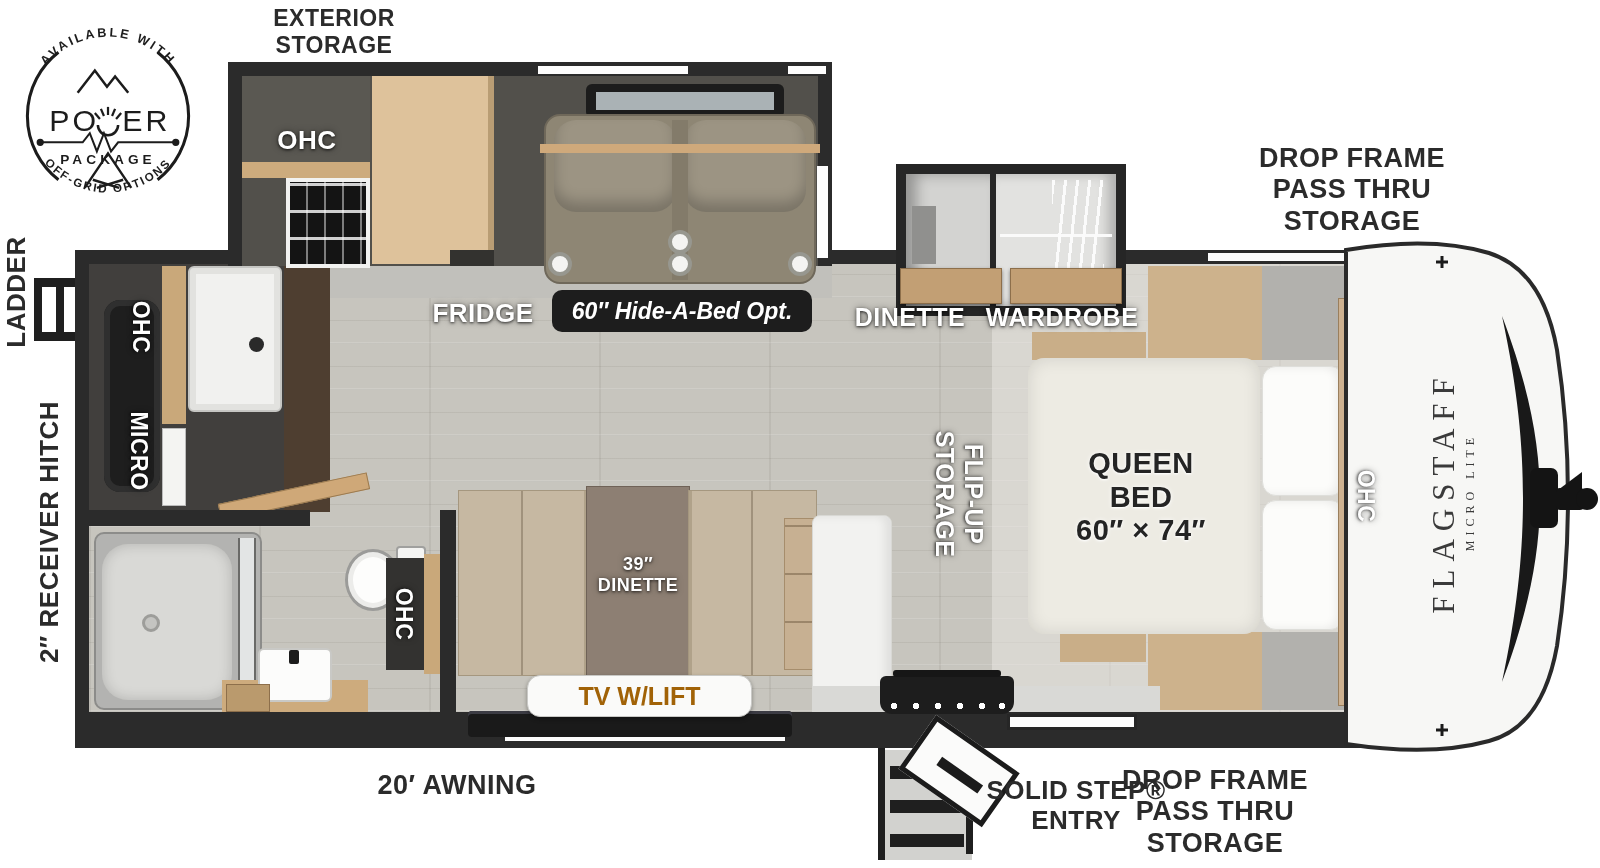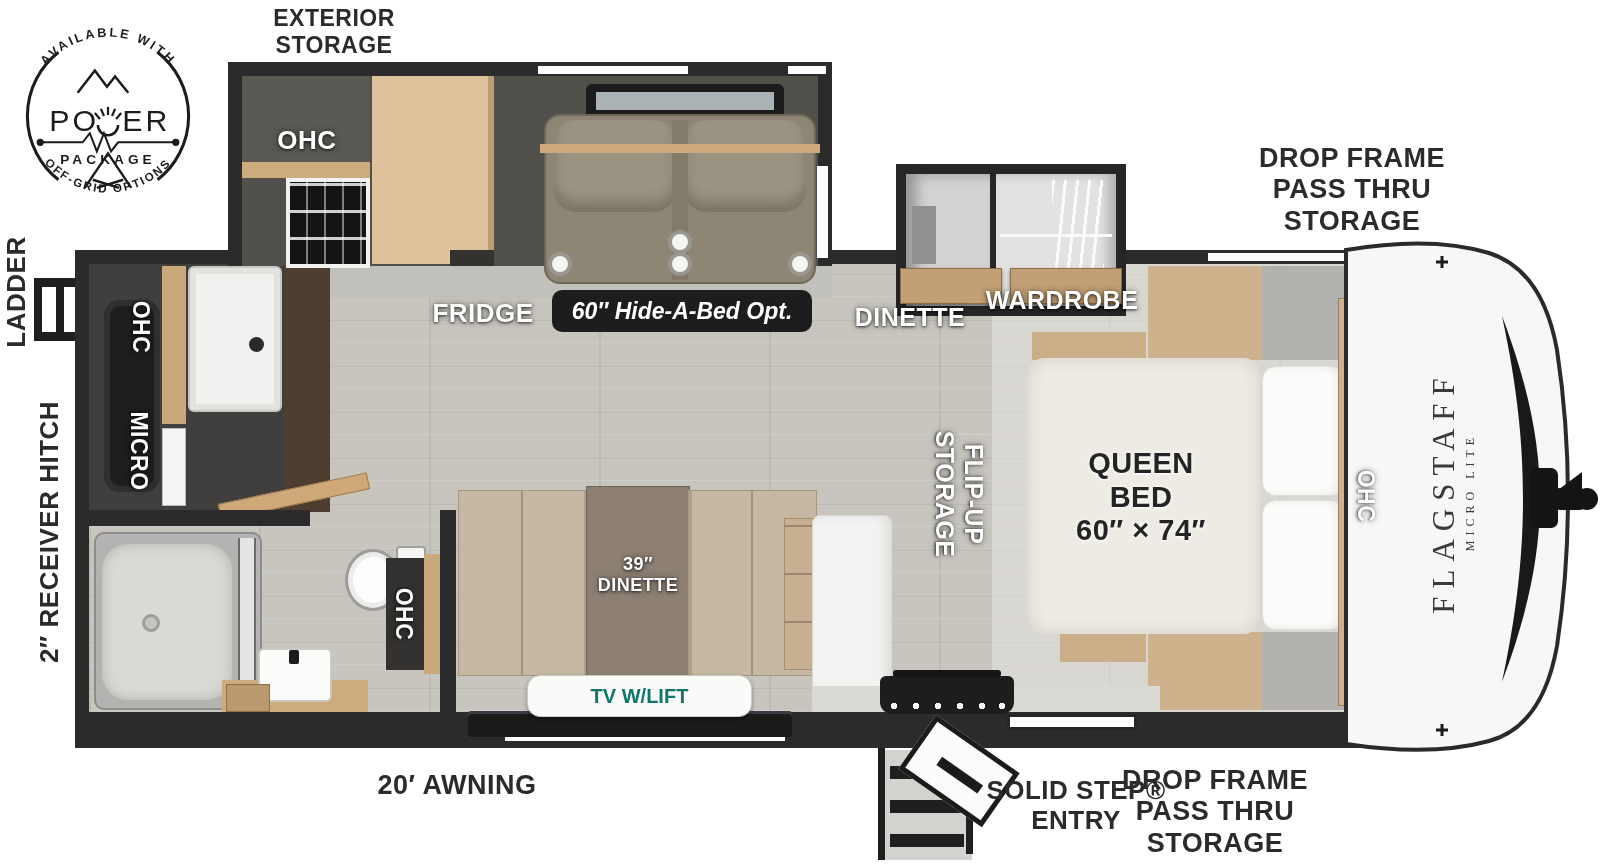--- a/index.html
+++ b/index.html
@@ -215,29 +215,29 @@
     <div style="font-family:'Liberation Serif',serif;font-weight:500;font-size:31px;letter-spacing:8px;color:#3a3a3a;">FLAGSTAFF</div>
     <div style="font-family:'Liberation Serif',serif;font-weight:400;font-size:12px;letter-spacing:5px;color:#3a3a3a;margin-top:2px;">MICRO LITE</div>
   </div>
 
   <div class="lbl white" style="left:307px;top:140px;font-size:26px;">OHC</div>
   <div class="lbl white" style="left:483px;top:313px;font-size:26px;">FRIDGE</div>
   <div class="a pill" style="left:552px;top:290px;width:260px;height:42px;background:#1d1d1d;border-radius:10px;">
     <span style="color:#fff;font-weight:bold;font-style:italic;font-size:23px;">60″ Hide-A-Bed Opt.</span>
   </div>
   <div class="lbl white" style="left:910px;top:317px;font-size:25px;">DINETTE</div>
-  <div class="lbl white" style="left:1062px;top:300px;font-size:25px;">WARDROBE</div>
+  <div class="lbl white" style="left:1062px;top:317px;font-size:25px;">WARDROBE</div>
   <div class="lbl white rotcw" style="left:959px;top:494px;font-size:25px;">FLIP-UP
 STORAGE</div>
   <div class="lbl onlight" style="left:1141px;top:497px;font-size:29px;">QUEEN
 BED
 60″ × 74″</div>
   <div class="lbl white rotcw" style="left:1366px;top:496px;font-size:23px;">OHC</div>
   <div class="lbl white rotcw" style="left:141px;top:327px;font-size:23px;">OHC</div>
   <div class="lbl white rotcw" style="left:139px;top:451px;font-size:23px;">MICRO</div>
   <div class="lbl white rotcw" style="left:404px;top:614px;font-size:23px;">OHC</div>
   <div class="lbl white" style="left:638px;top:575px;font-size:18px;">39″
 DINETTE</div>
   <div class="a pill" style="left:527px;top:675px;width:223px;height:40px;background:#fafaf9;border:1px solid #c9c9c6;border-radius:13px;box-shadow:0 2px 4px rgba(0,0,0,.35);">
-    <span style="color:#0f766e;font-weight:bold;font-size:20px;">TV W/LIFT</span>
+    <span style="color:#a16207;font-weight:bold;font-size:25px;">TV W/LIFT</span>
   </div>
 
 </div>
 
 </body></html>

